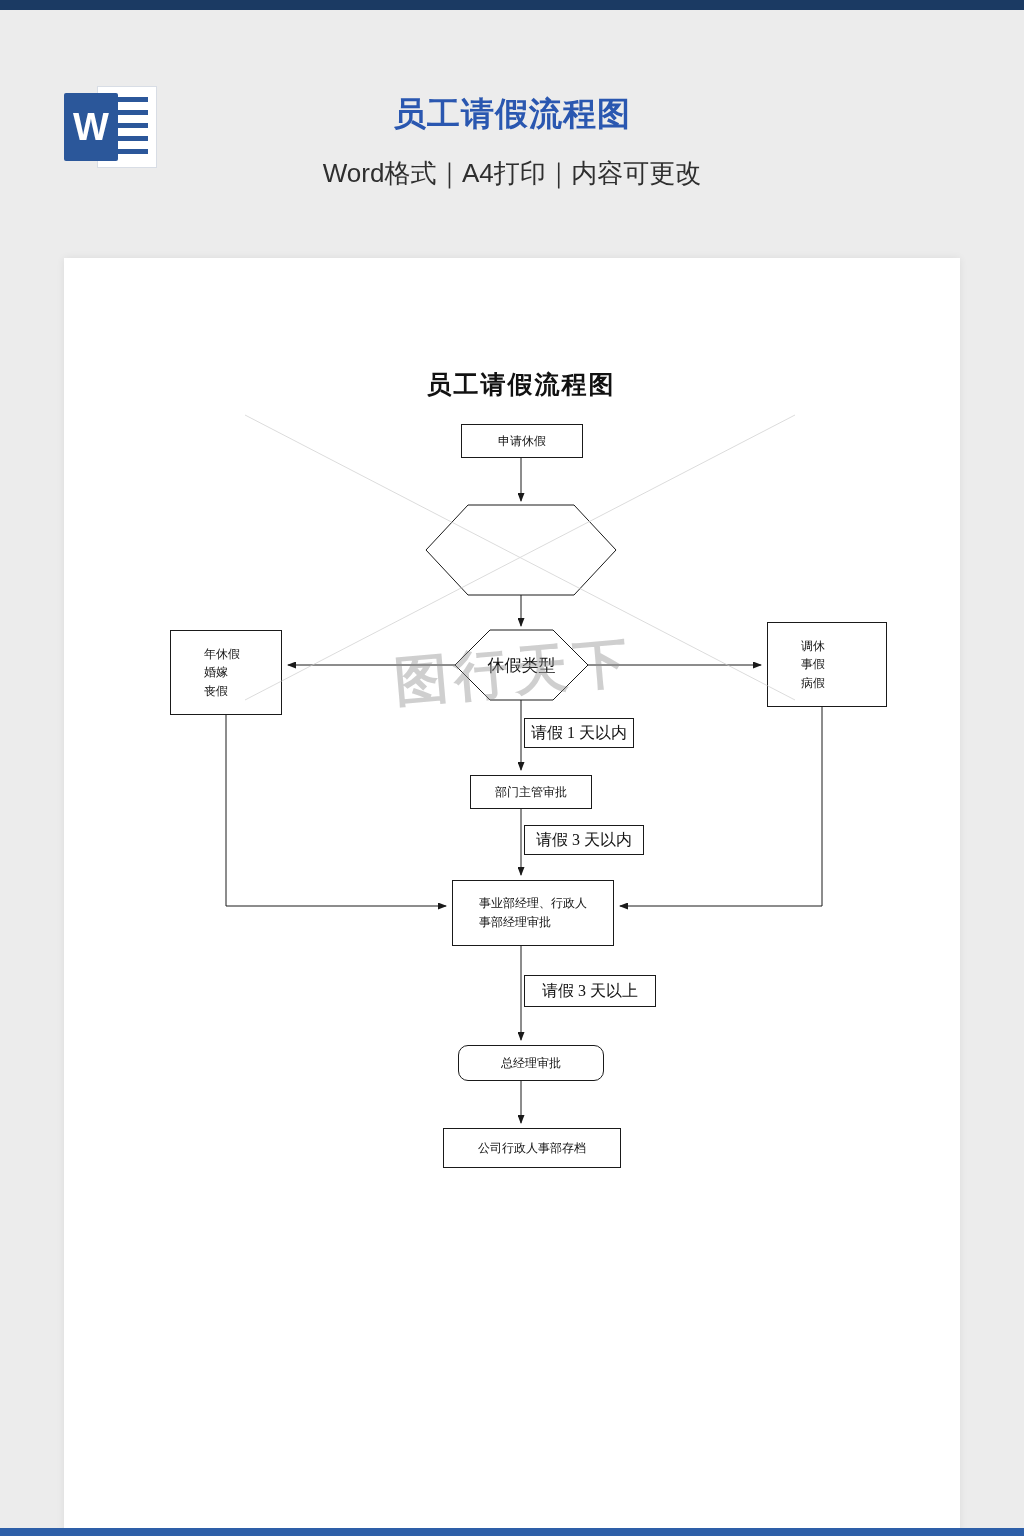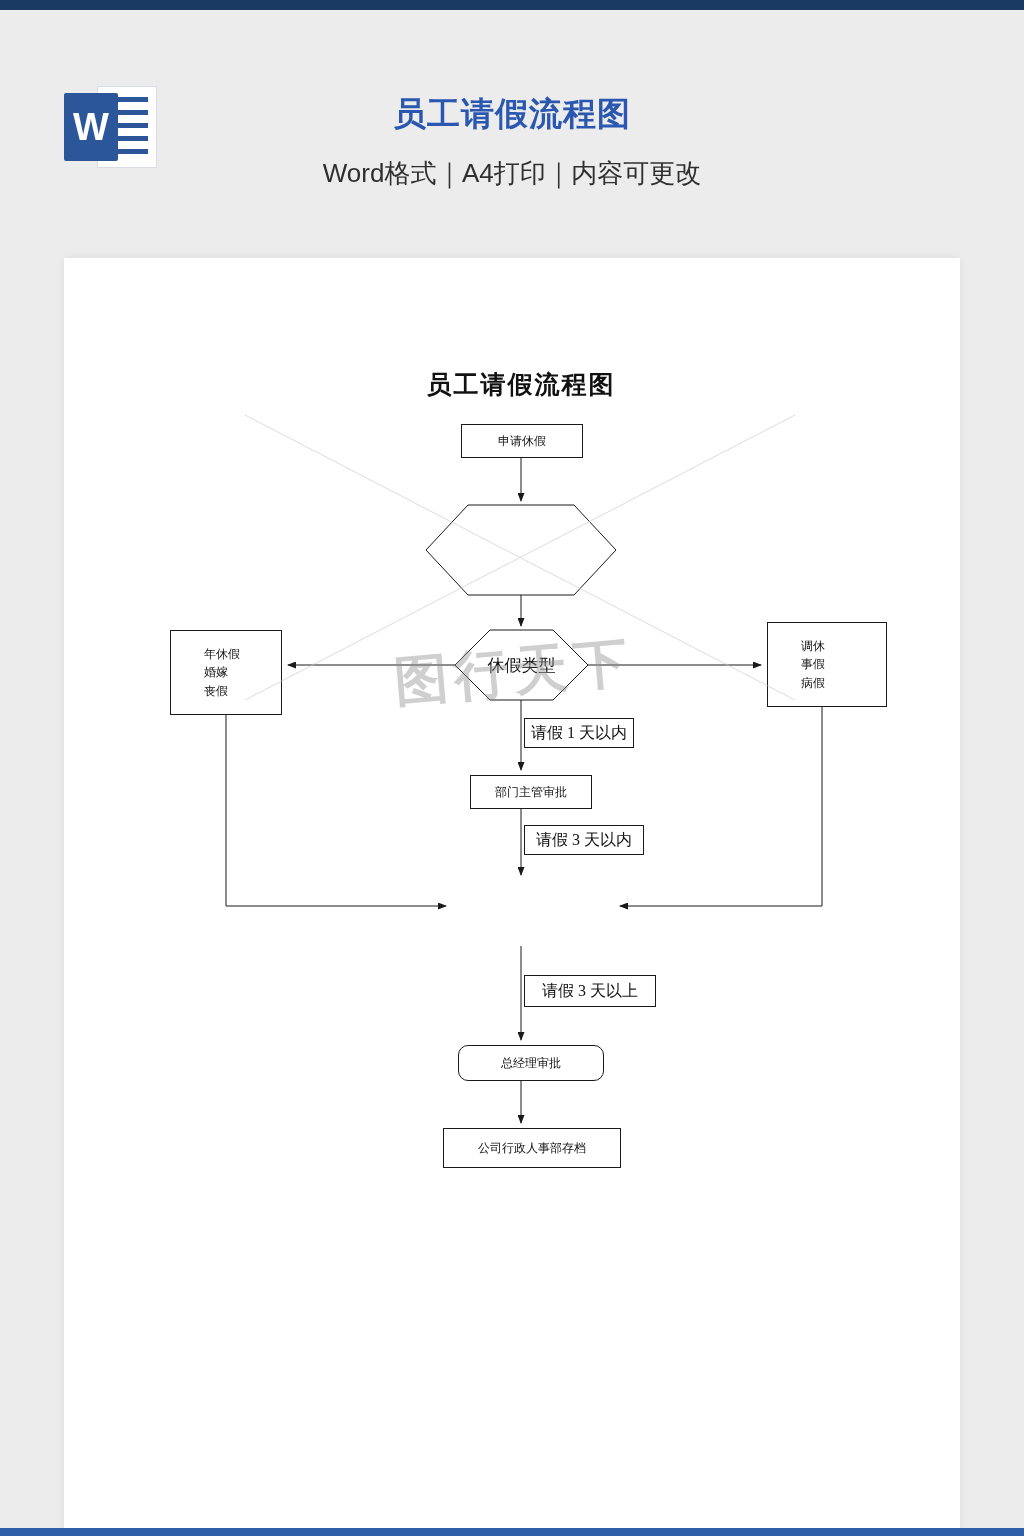--- a/index.html
+++ b/index.html
@@ -119,20 +119,24 @@
   </div>
 
   <div class="node" style="left:406px;top:517px;width:122px;height:34px;">
     <span>部门主管审批</span>
   </div>
 
   <div class="node label-node" style="left:460px;top:567px;width:120px;height:30px;">
     <span>请假 3 天以内</span>
   </div>
 
+  <div class="node" style="left:388px;top:622px;width:162px;height:66px;">
+    <span class="ml">事业部经理、行政人
+事部经理审批</span>
+  </div>
 
   <div class="node label-node" style="left:460px;top:717px;width:132px;height:32px;">
     <span>请假 3 天以上</span>
   </div>
 
   <div class="node" style="left:394px;top:787px;width:146px;height:36px;border-radius:10px;">
     <span>总经理审批</span>
   </div>
 
   <div class="node" style="left:379px;top:870px;width:178px;height:40px;">

